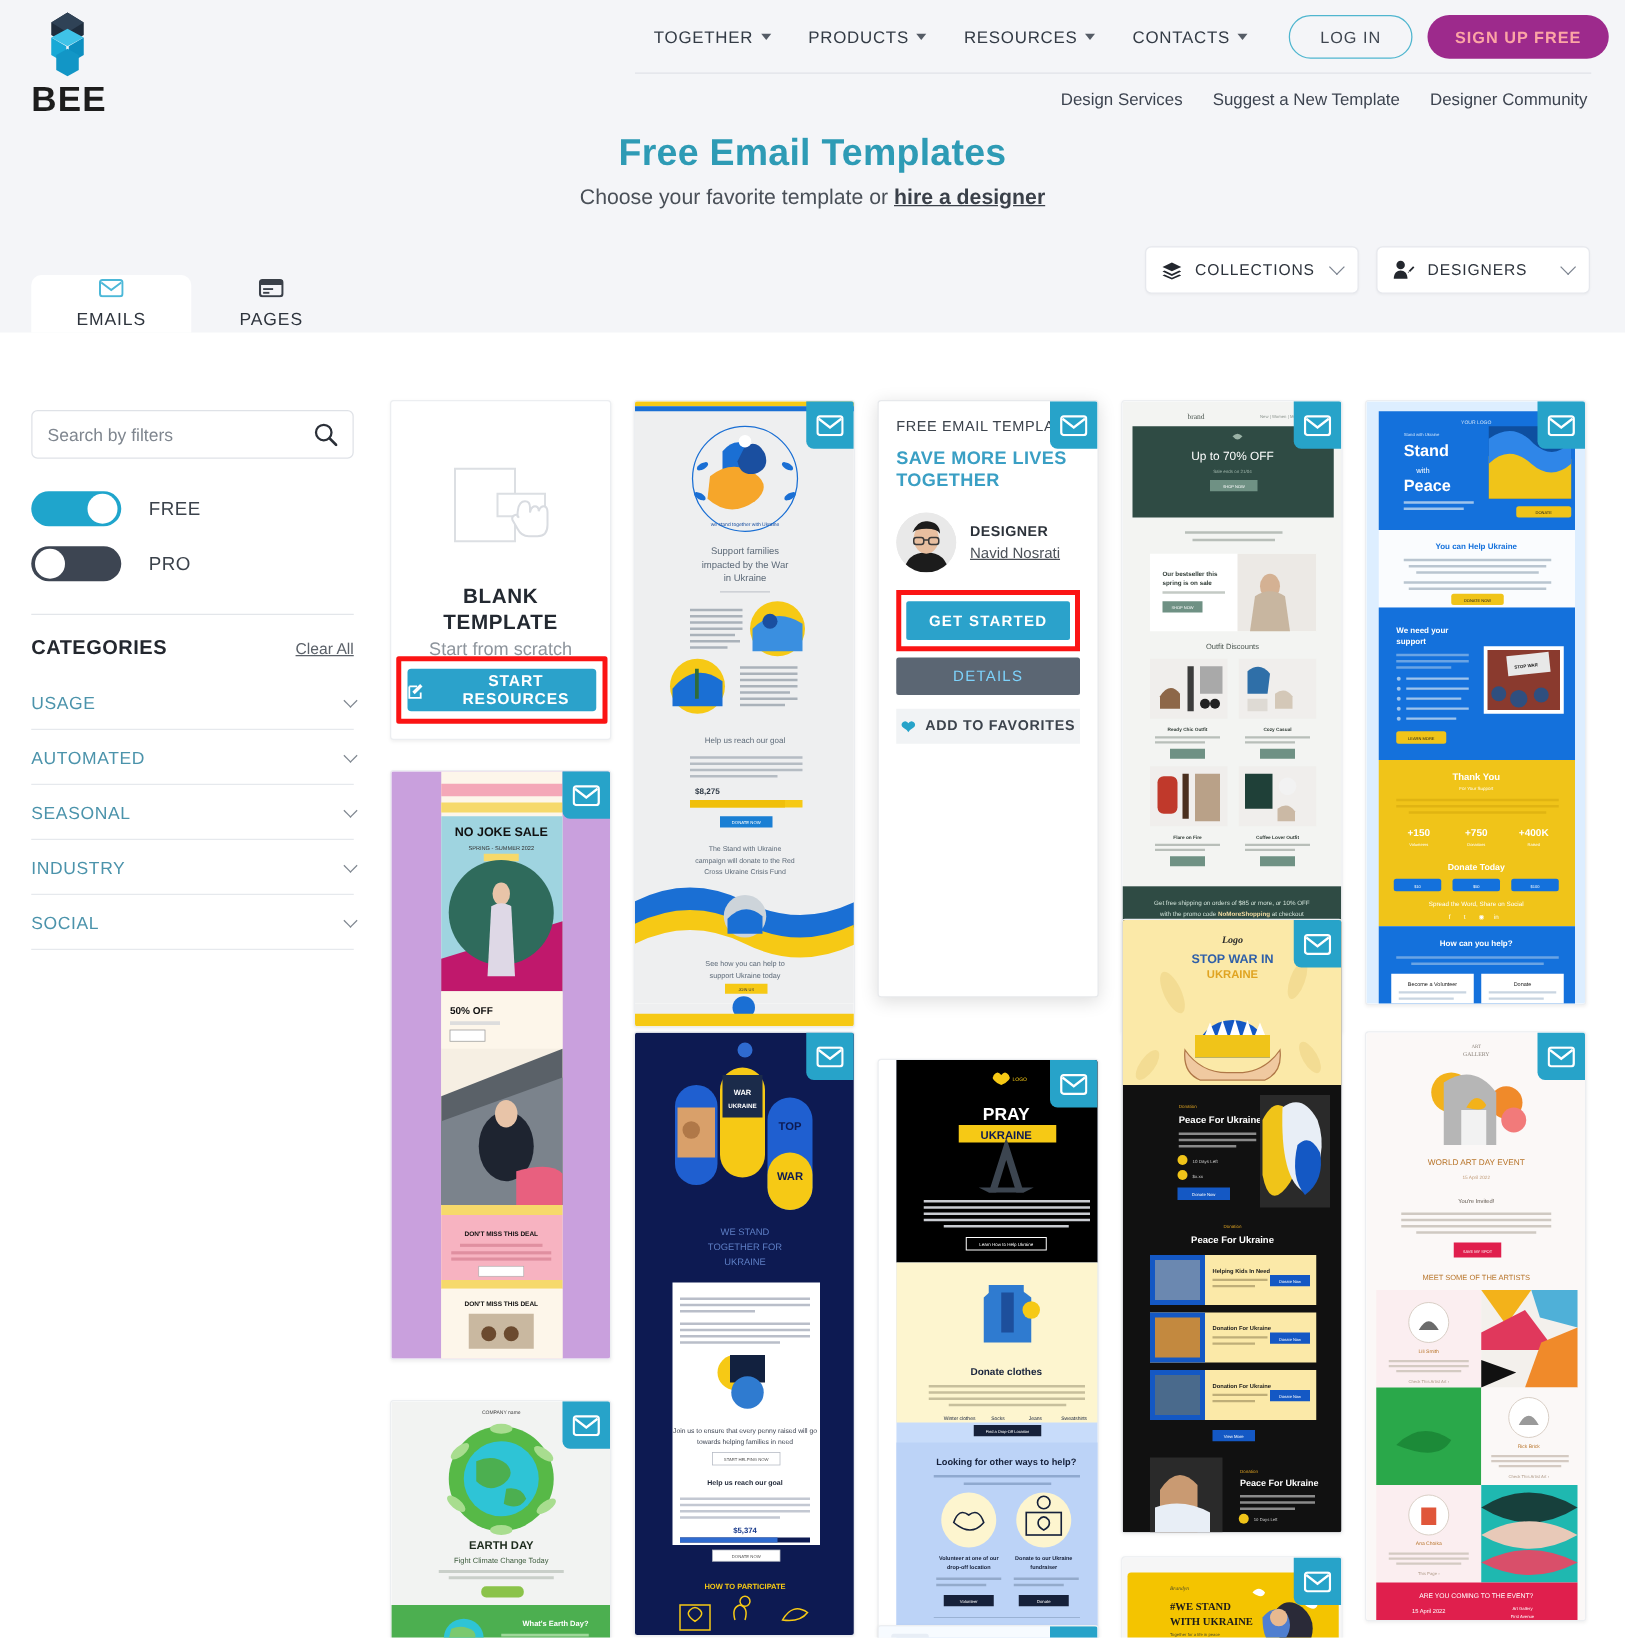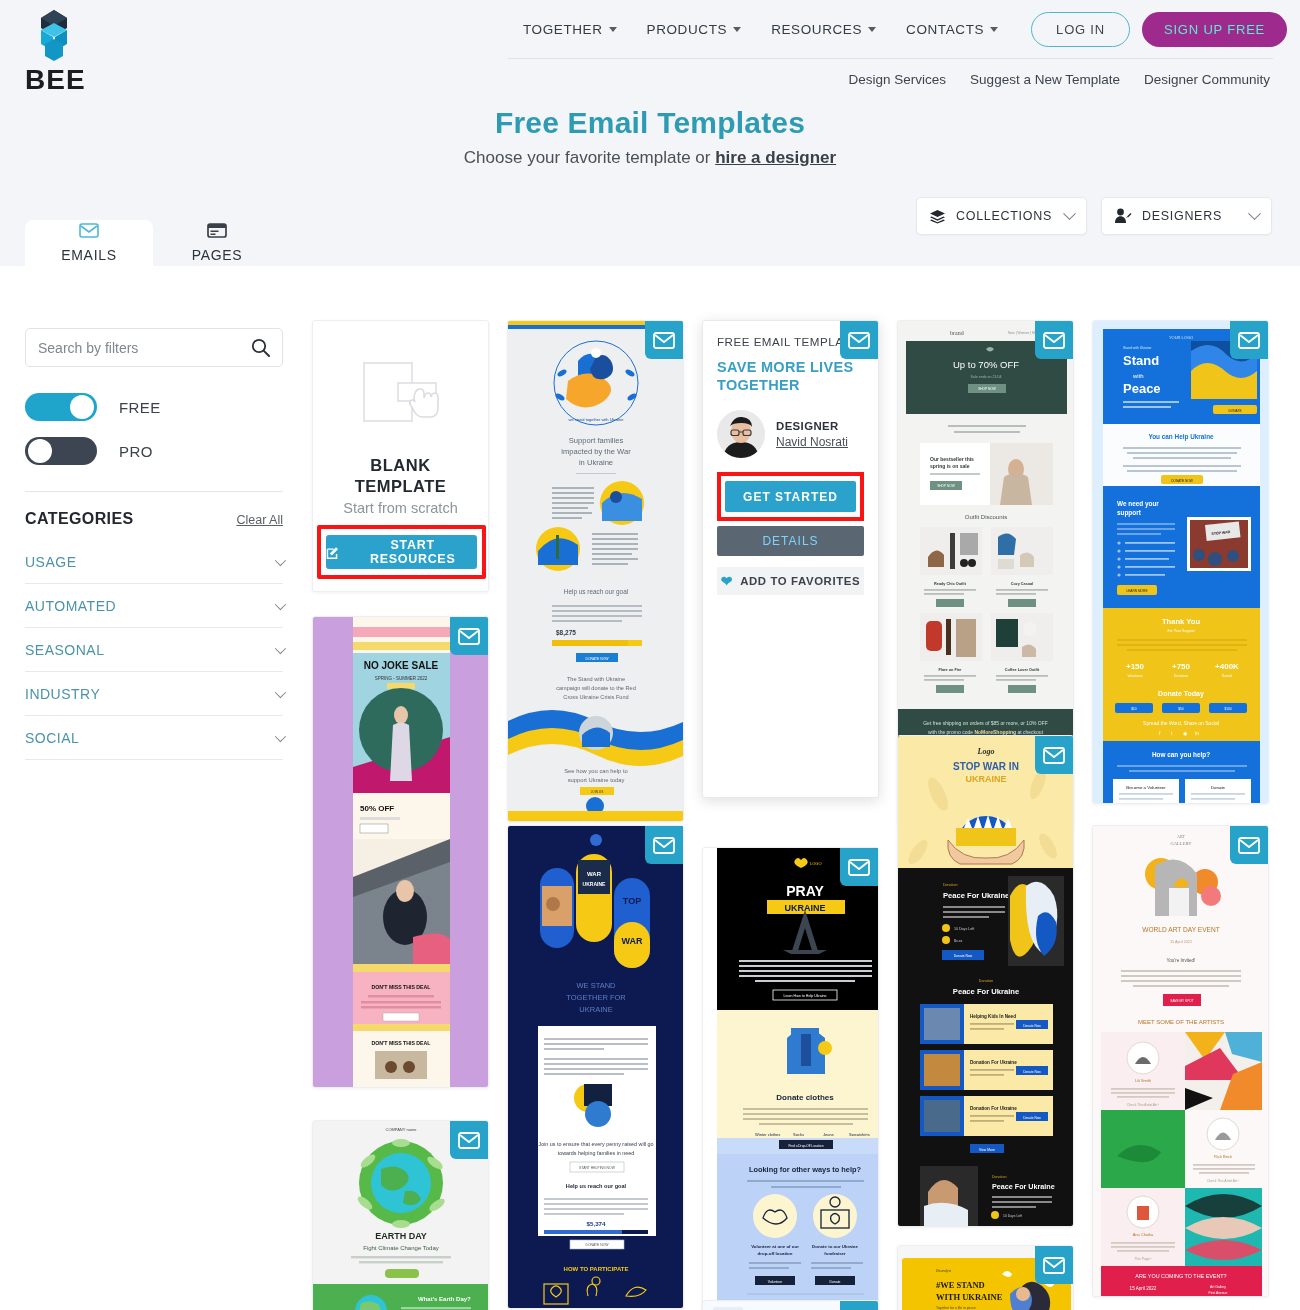--- a/index.html
+++ b/index.html
@@ -69,24 +69,24 @@
     letter-spacing: .8px;
     padding: 9px 24px;
     background: transparent;
     cursor: pointer;
     white-space: nowrap;
   }
   .btn-signup {
     margin-left: 12px;
     border: none;
     border-radius: 20px;
-    color: #5eead4;
+    color: #fca5a5;
     background: #9d2a8c;
     font-size: 13px;
-    font-weight: 400;
+    font-weight: 700;
     letter-spacing: .8px;
     padding: 10px 22px;
     cursor: pointer;
     white-space: nowrap;
   }
   .nav-divider {
     position: absolute;
     left: 508px; top: 58px;
     width: 765px; height: 1px;
     background: #dfe2e8;
@@ -306,21 +306,21 @@
     justify-content: center;
     z-index: 5;
   }
 
   
   .blank-card {
     height: 272px;
     display: flex;
     flex-direction: column;
     align-items: center;
-    padding-top: 36px;
+    padding-top: 48px;
     background: #fff;
   }
   .blank-illus { width: 86px; height: 78px; }
   .blank-title {
     margin-top: 20px;
     font-size: 16.5px;
     font-weight: 700;
     letter-spacing: .5px;
     color: #232931;
     text-align: center;

